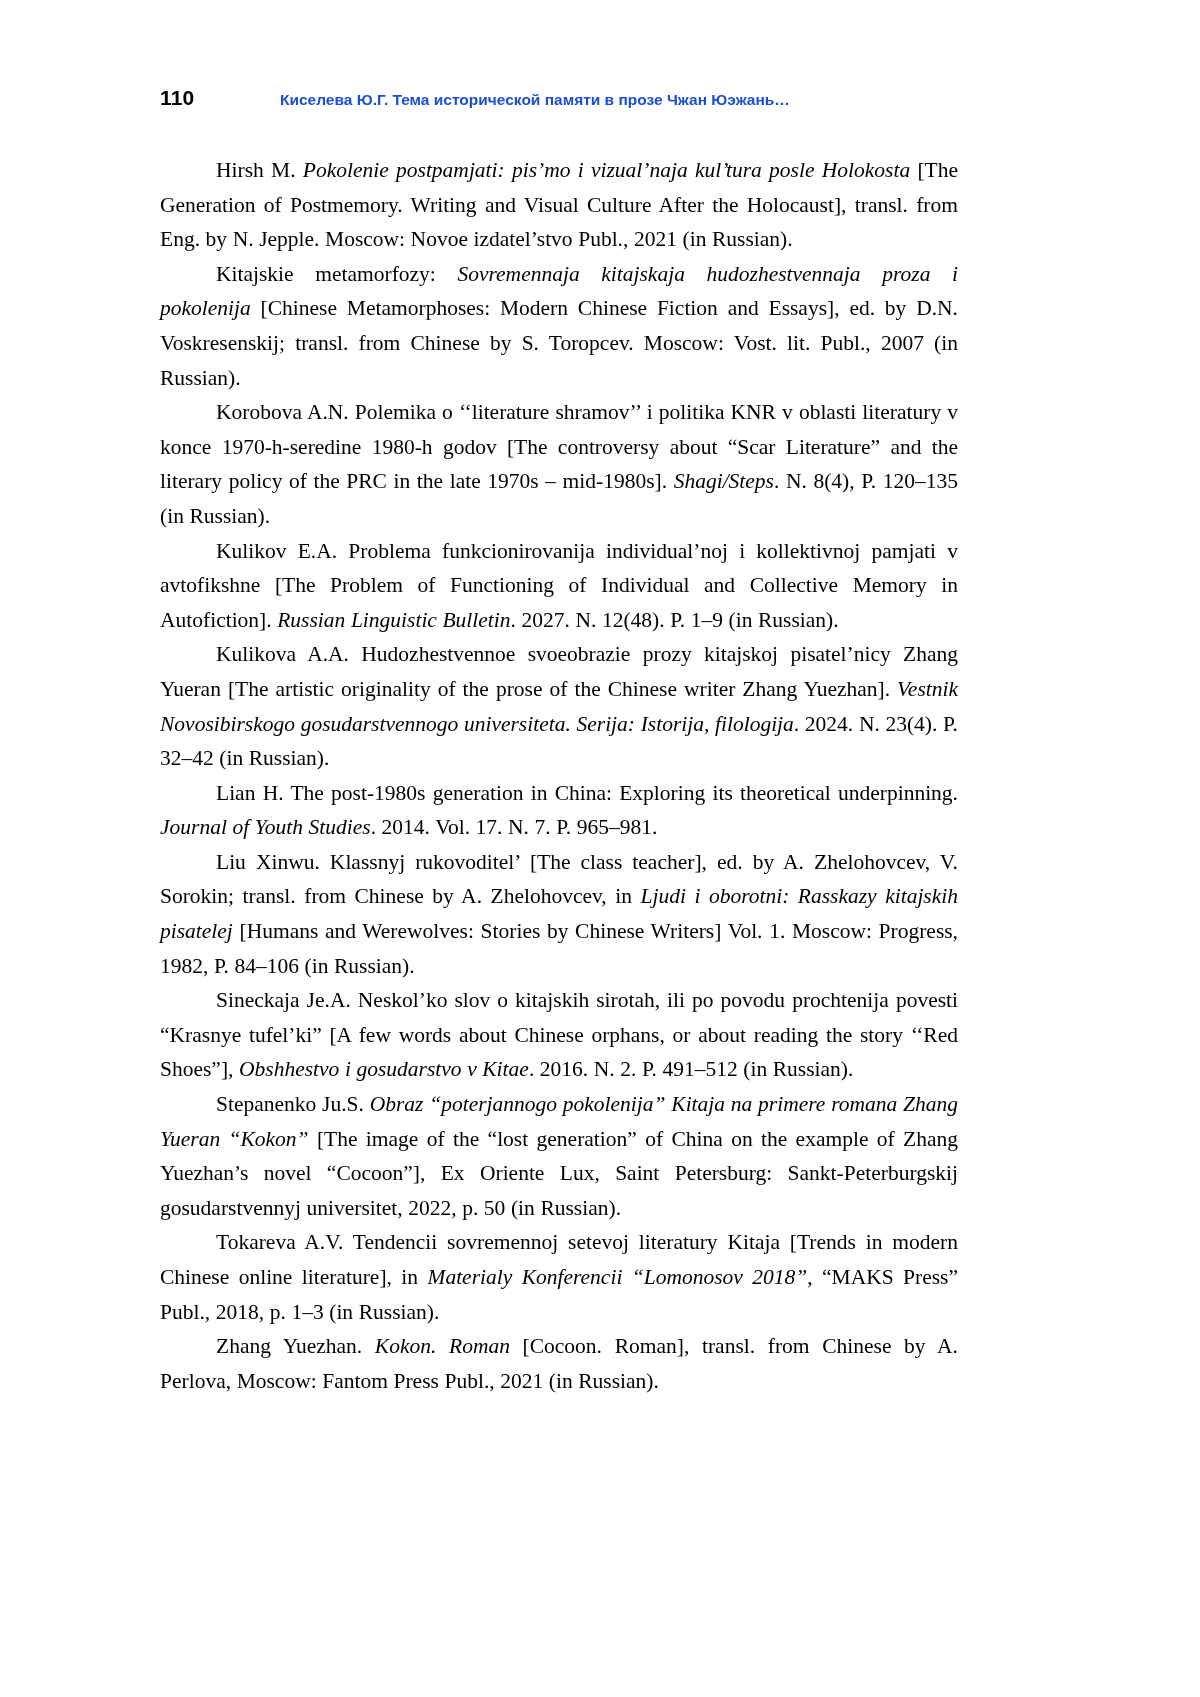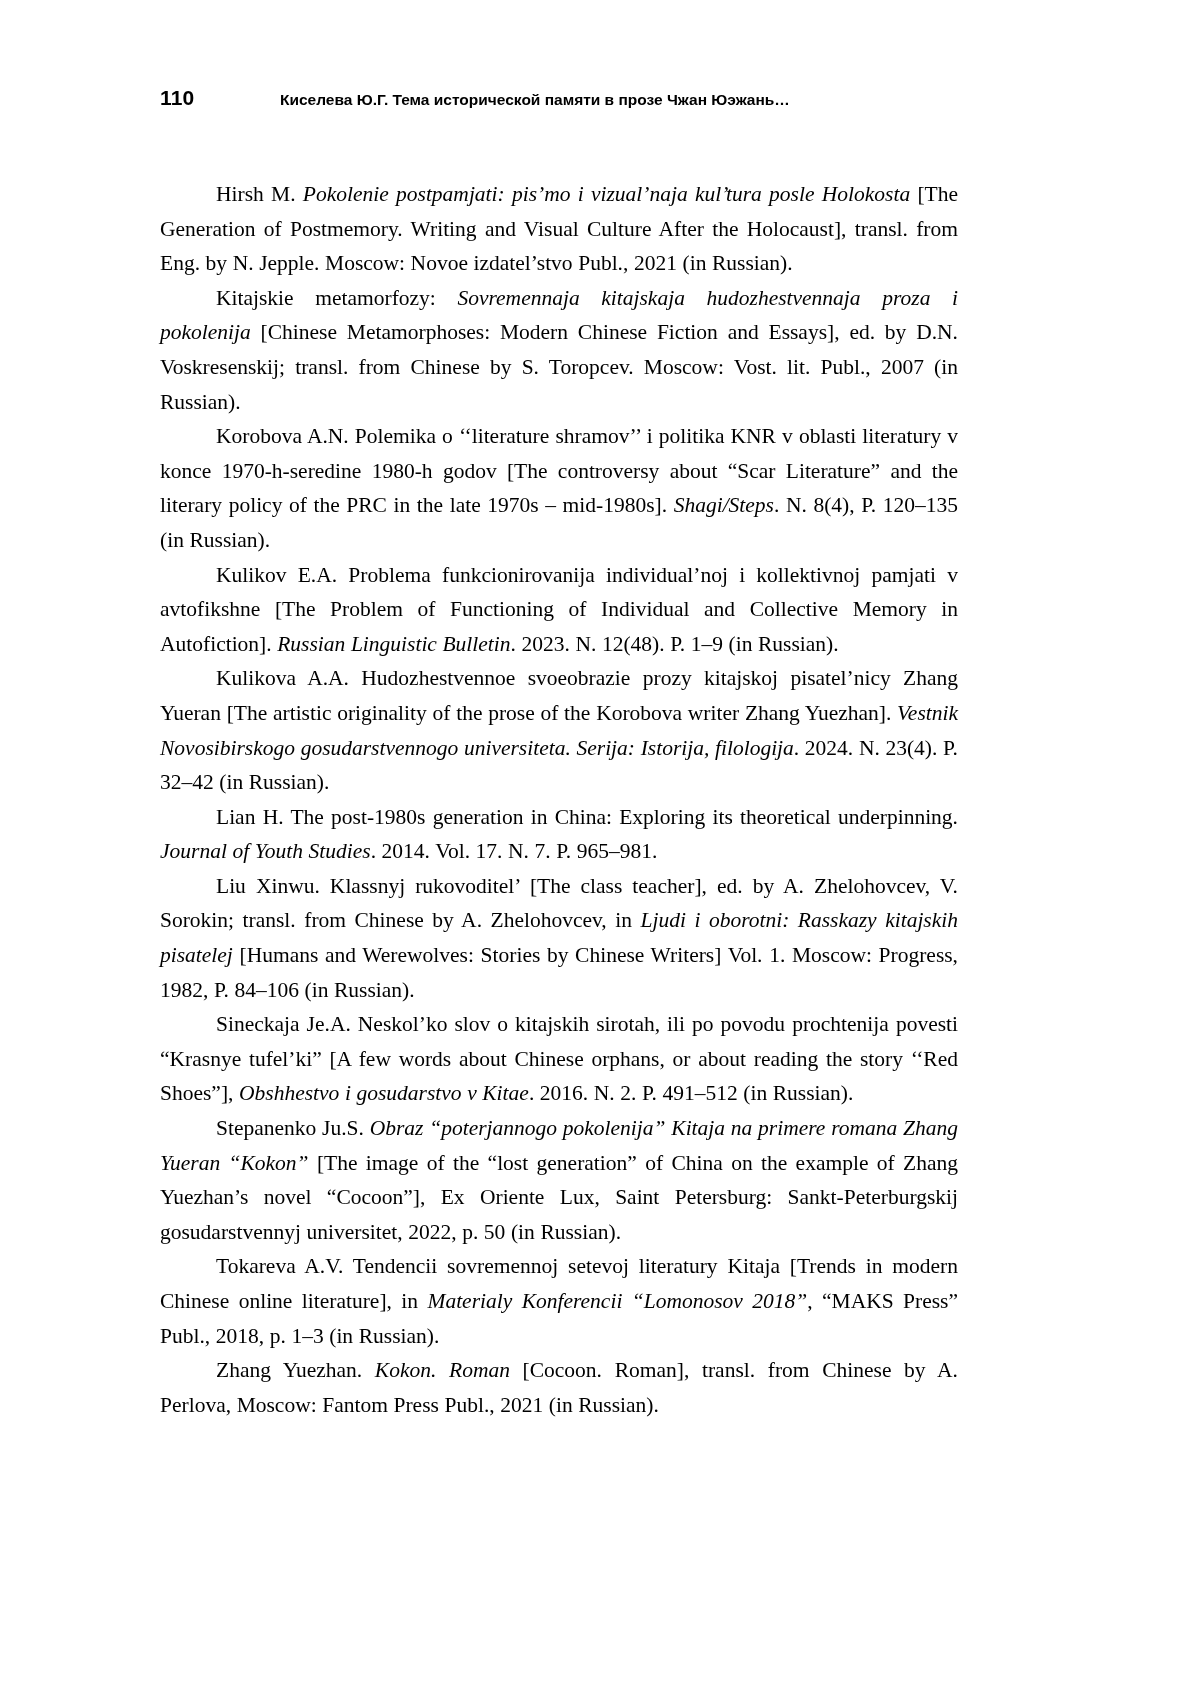--- a/index.html
+++ b/index.html
@@ -30,27 +30,27 @@
     font-weight: bold;
     font-size: 21px;
     color: #000;
     width: 120px;
     letter-spacing: 0.2px;
   }
   .running-title {
     font-family: "Liberation Sans", sans-serif;
     font-weight: bold;
     font-size: 15.5px;
-    color: #000000;
+    color: #1d4ed8;
     flex: 1;
     white-space: nowrap;
   }
   .body-text {
     position: absolute;
-    top: 167px;
+    top: 143px;
     left: 160px;
     width: 798px;
   }
   .ref {
     font-size: 21.5px;
     line-height: 34.6px;
     text-align: justify;
     text-indent: 56px;
     margin: 0;
     hyphens: none;
@@ -67,22 +67,22 @@
 
   <div class="header">
     <span class="page-number">110</span>
     <span class="running-title">Киселева Ю.Г. Тема исторической памяти в прозе Чжан Юэжань…</span>
   </div>
 
   <div class="body-text" id="ref-list">
       <p class="ref"><span>Hirsh M. </span><i>Pokolenie postpamjati: pis’mo i vizual’naja kul’tura posle Holokosta</i><span> [The Generation of Postmemory. Writing and Visual Culture After the Holocaust], transl. from Eng. by N. Jepple. Moscow: Novoe izdatel’stvo Publ., 2021 (in Russian).</span></p>
       <p class="ref"><span>Kitajskie metamorfozy: </span><i>Sovremennaja kitajskaja hudozhestvennaja proza i pokolenija</i><span> [Chinese Metamorphoses: Modern Chinese Fiction and Essays], ed. by D.N. Voskresenskij; transl. from Chinese by S. Toropcev. Moscow: Vost. lit. Publ., 2007 (in Russian).</span></p>
       <p class="ref"><span>Korobova A.N. Polemika o ‘‘literature shramov’’ i politika KNR v oblasti literatury v konce 1970-h-seredine 1980-h godov [The controversy about “Scar Literature” and the literary policy of the PRC in the late 1970s – mid-1980s]. </span><i>Shagi/Steps</i><span>. N. 8(4), P. 120–135 (in Russian).</span></p>
-      <p class="ref"><span>Kulikov E.A. Problema funkcionirovanija individual’noj i kollektivnoj pamjati v avtofikshne [The Problem of Functioning of Individual and Collective Memory in Autofiction]. </span><i>Russian Linguistic Bulletin</i><span>. 2023. N. 12(48). P. 1–9 (in Russian).</span></p>
-      <p class="ref"><span>Kulikova A.A. Hudozhestvennoe svoeobrazie prozy kitajskoj pisatel’nicy Zhang Yueran [The artistic originality of the prose of the Korobova writer Zhang Yuezhan]. </span><i>Vestnik Novosibirskogo gosudarstvennogo universiteta. Serija: Istorija, filologija</i><span>. 2024. N. 23(4). P. 32–42 (in Russian).</span></p>
+      <p class="ref"><span>Kulikov E.A. Problema funkcionirovanija individual’noj i kollektivnoj pamjati v avtofikshne [The Problem of Functioning of Individual and Collective Memory in Autofiction]. </span><i>Russian Linguistic Bulletin</i><span>. 2027. N. 12(48). P. 1–9 (in Russian).</span></p>
+      <p class="ref"><span>Kulikova A.A. Hudozhestvennoe svoeobrazie prozy kitajskoj pisatel’nicy Zhang Yueran [The artistic originality of the prose of the Chinese writer Zhang Yuezhan]. </span><i>Vestnik Novosibirskogo gosudarstvennogo universiteta. Serija: Istorija, filologija</i><span>. 2024. N. 23(4). P. 32–42 (in Russian).</span></p>
       <p class="ref"><span>Lian H. The post-1980s generation in China: Exploring its theoretical underpinning. </span><i>Journal of Youth Studies</i><span>. 2014. Vol. 17. N. 7. P. 965–981.</span></p>
       <p class="ref"><span>Liu Xinwu. Klassnyj rukovoditel’ [The class teacher], ed. by A. Zhelohovcev, V. Sorokin; transl. from Chinese by A. Zhelohovcev, in </span><i>Ljudi i oborotni: Rasskazy kitajskih pisatelej</i><span> [Humans and Werewolves: Stories by Chinese Writers] Vol. 1. Moscow: Progress, 1982, P. 84–106 (in Russian).</span></p>
       <p class="ref"><span>Sineckaja Je.A. Neskol’ko slov o kitajskih sirotah, ili po povodu prochtenija povesti “Krasnye tufel’ki” [A few words about Chinese orphans, or about reading the story ‘‘Red Shoes”], </span><i>Obshhestvo i gosudarstvo v Kitae</i><span>. 2016. N. 2. P. 491–512 (in Russian).</span></p>
       <p class="ref"><span>Stepanenko Ju.S. </span><i>Obraz “poterjannogo pokolenija” Kitaja na primere romana Zhang Yueran “Kokon”</i><span> [The image of the “lost generation” of China on the example of Zhang Yuezhan’s novel “Cocoon”], Ex Oriente Lux, Saint Petersburg: Sankt-Peterburgskij gosudarstvennyj universitet, 2022, p. 50 (in Russian).</span></p>
       <p class="ref"><span>Tokareva A.V. Tendencii sovremennoj setevoj literatury Kitaja [Trends in modern Chinese online literature], in </span><i>Materialy Konferencii “Lomonosov 2018”</i><span>, “MAKS Press” Publ., 2018, p. 1–3 (in Russian).</span></p>
       <p class="ref"><span>Zhang Yuezhan. </span><i>Kokon. Roman</i><span> [Cocoon. Roman], transl. from Chinese by A. Perlova, Moscow: Fantom Press Publ., 2021 (in Russian).</span></p>
     </div>
 
 </div>
 

